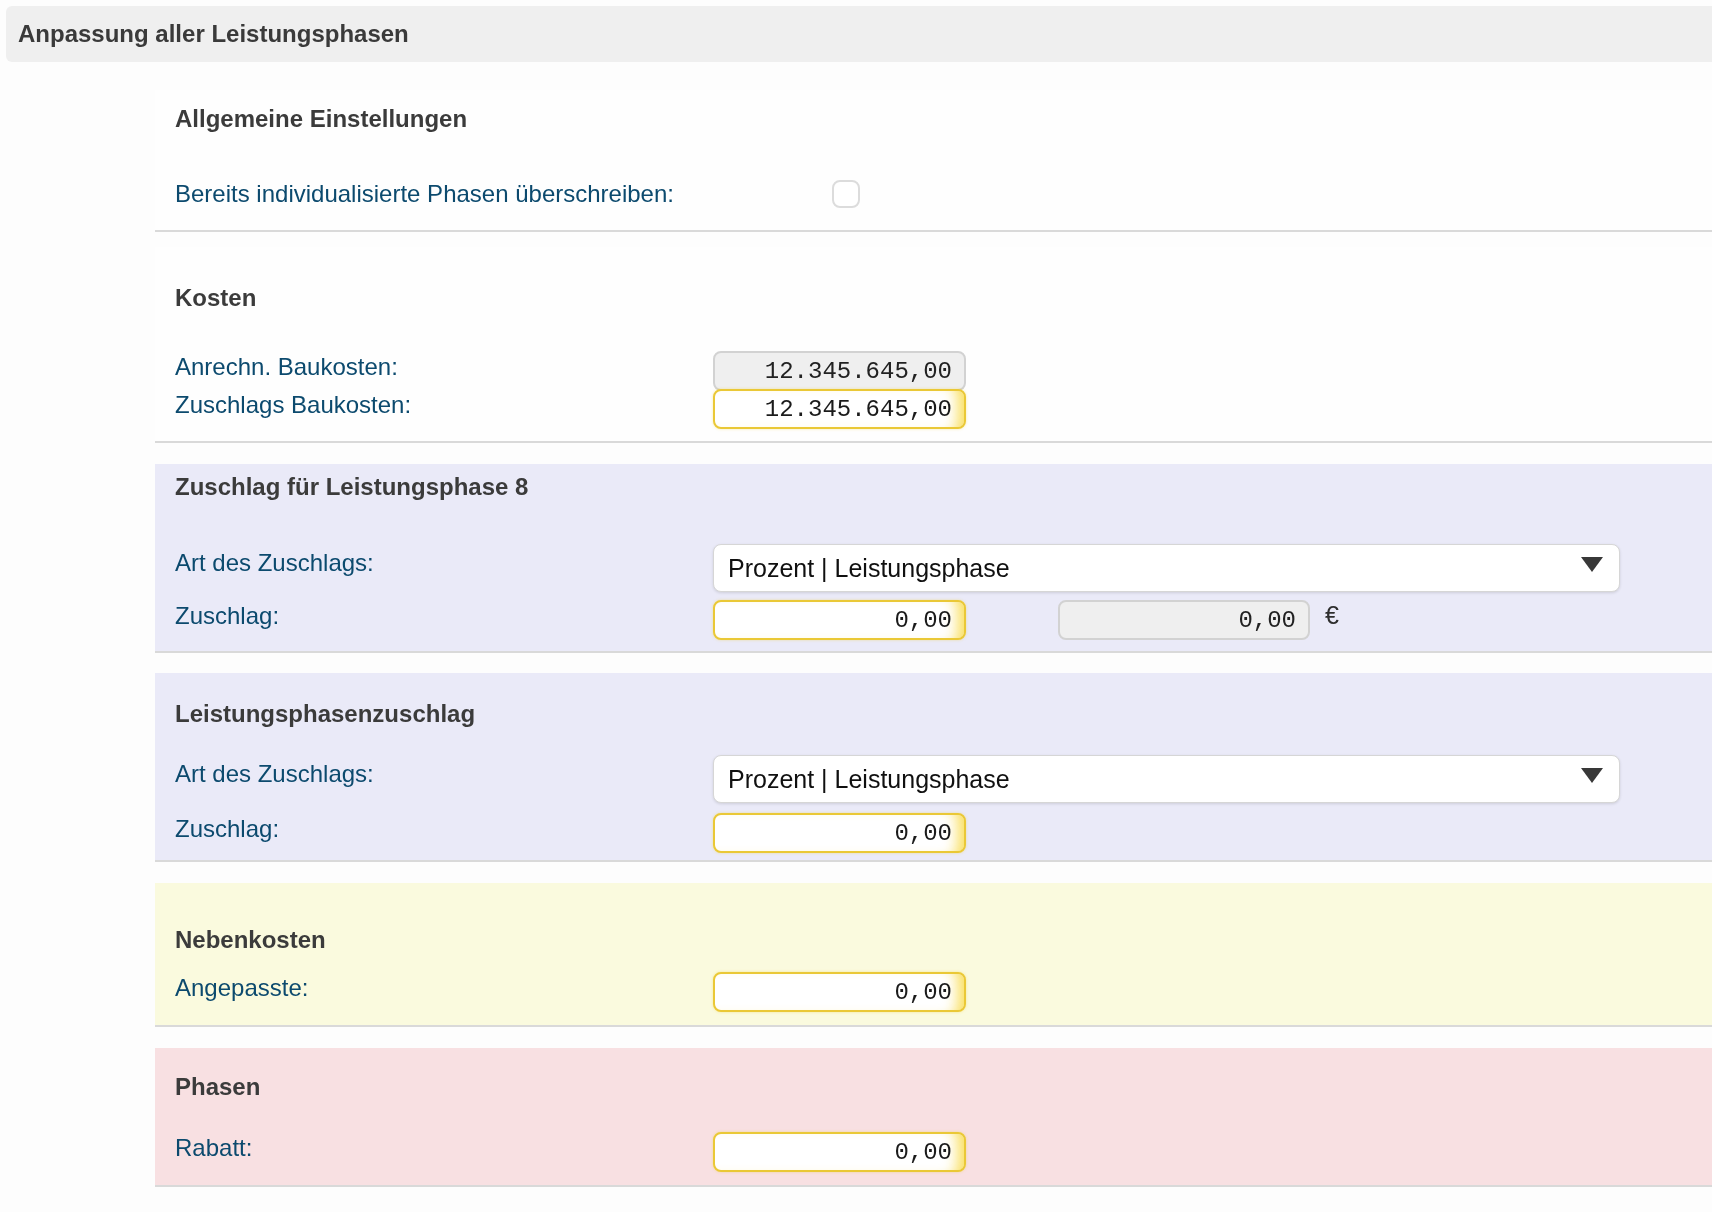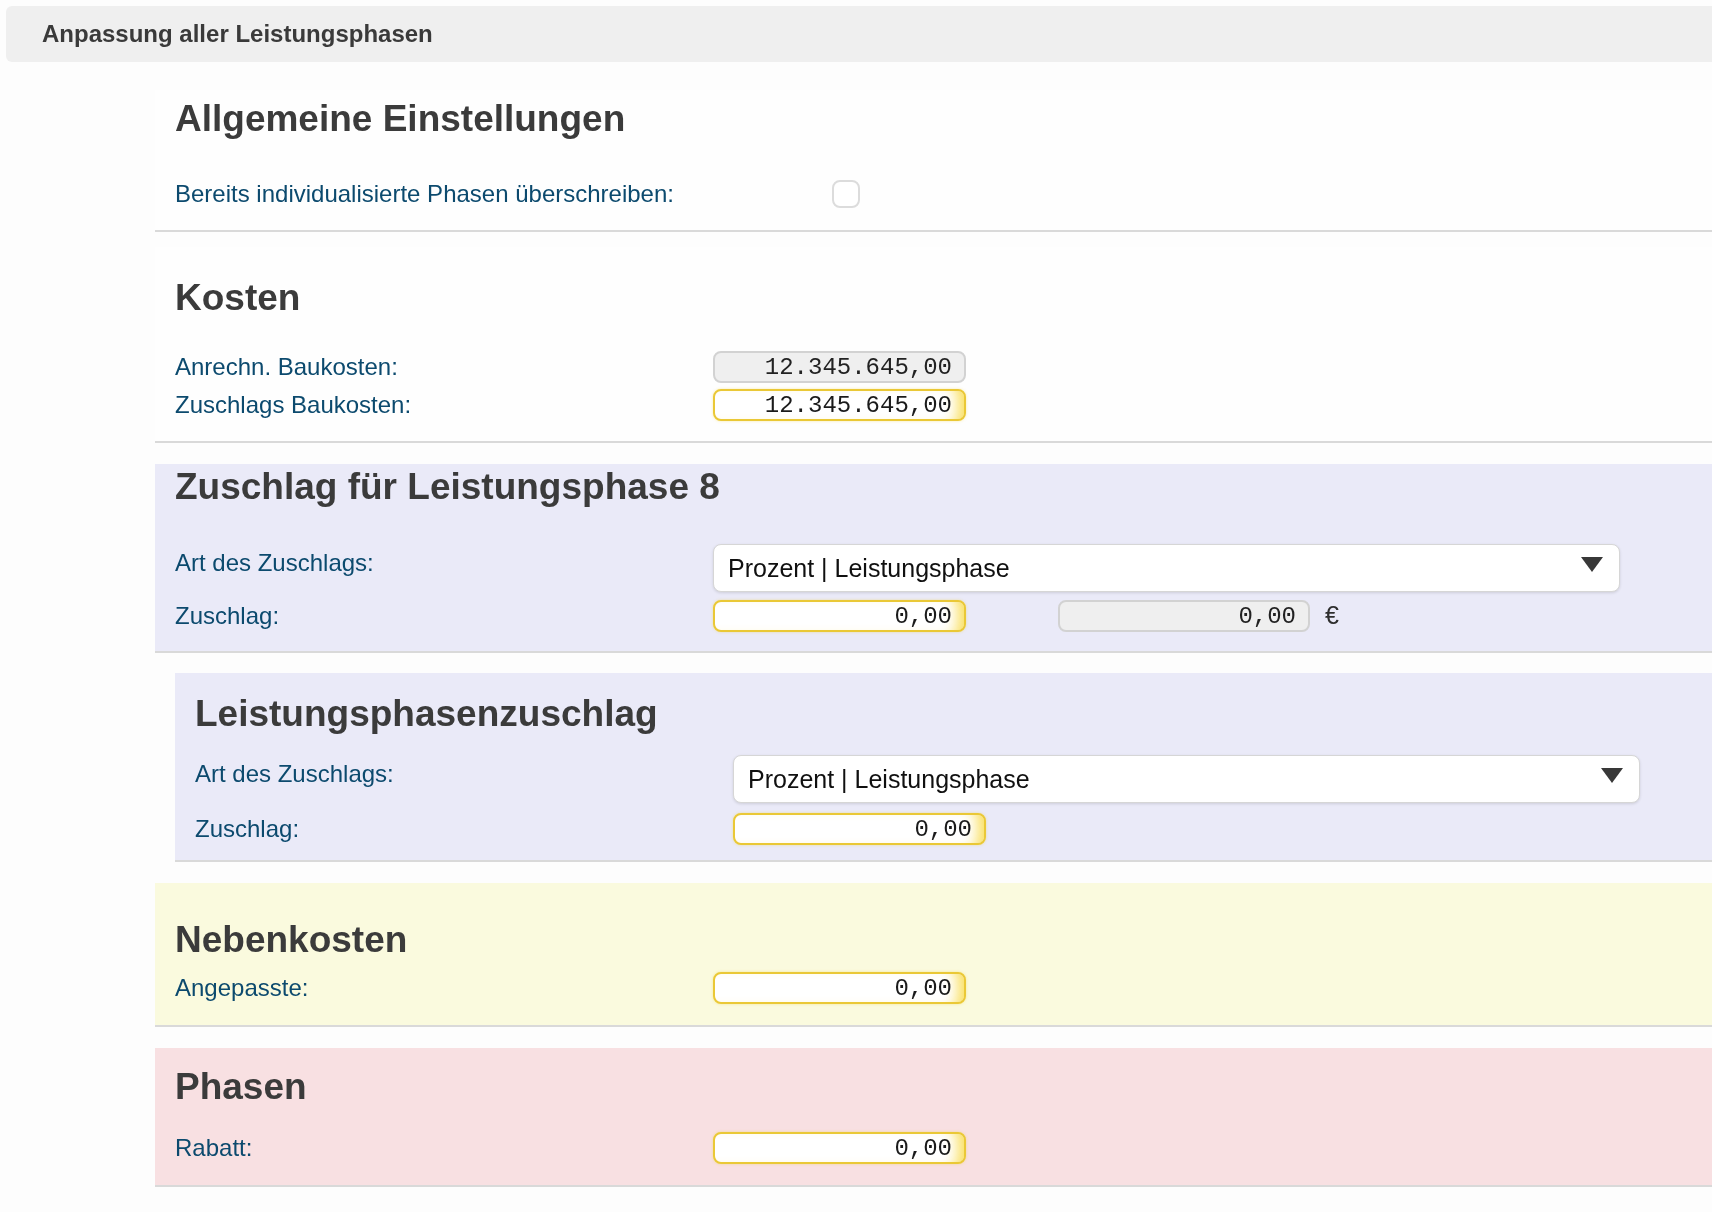--- a/index.html
+++ b/index.html
@@ -3,37 +3,37 @@
 <meta charset="utf-8">
 <style>
   * { margin:0; padding:0; box-sizing:border-box; }
   html,body { width:1712px; height:1212px; background:#ffffff;
               font-family:"Liberation Sans", sans-serif; }
   #canvas { position:relative; width:1712px; height:1212px; overflow:hidden; background:#fdfdfd; }
 
   
   .titlebar { position:absolute; left:6px; right:0; top:6px; height:56px;
               background:#efefef; border-radius:6px 0 0 6px;
-              display:flex; align-items:center; padding-left:36px; }
+              display:flex; align-items:center; padding-left:12px; }
   .titlebar span { font-size:24px; font-weight:700; color:#3a3a3a; }
 
   
   .section { position:absolute; left:155px; right:0; border-bottom:2px solid #d9d9d9; }
   .sec-white  { background:#fefefe; }
   .sec-purple { background:#eaeaf8; }
   .sec-yellow { background:#fafade; }
   .sec-pink   { background:#f8e0e2; }
 
-  .heading { position:absolute; left:20px; font-size:37px; font-weight:700;
+  .heading { position:absolute; left:20px; font-size:24px; font-weight:700;
              color:#3b3b3b; line-height:34px; white-space:nowrap; }
   .lbl { position:absolute; left:20px; font-size:24px; color:#0c4a6e;
          line-height:28px; white-space:nowrap; }
 
   
-  .num-input { position:absolute; height:32px; font-family:"Liberation Mono", monospace;
+  .num-input { position:absolute; height:40px; font-family:"Liberation Mono", monospace;
                font-size:24px; color:#1b1b1b; text-align:right; padding:0 12px;
                border-radius:8px; outline:none; }
   .editable { background:#ffffff; border:2px solid #eac836;
               box-shadow: inset -16px 0 14px -10px rgba(247,208,20,0.70),
                           0 0 3px rgba(240,200,0,0.35); }
   .readonly { background:#efefef; border:2px solid #d2d2d2; color:#222; }
 
   .selectbox { position:absolute; height:48px; background:#ffffff;
                border:1px solid #d6d6d6; border-radius:8px;
                box-shadow:0 1px 3px rgba(0,0,0,0.12);
@@ -82,21 +82,21 @@
       <span>Prozent | Leistungsphase</span>
       <span class="arrow"></span>
     </div>
 
     <div class="lbl" style="top:138px">Zuschlag:</div>
     <input class="num-input editable" style="left: 558px; top: 136px; width: 253px;" value="0,00">
     <input class="num-input readonly" style="left: 903px; top: 136px; width: 252px;" readonly="" value="0,00">
     <div class="euro" style="left:1170px; top:133px;">€</div>
   </div>
 
-  <div class="section sec-purple" style="top:673px; height:189px;margin-left:20px;">
+  <div class="section sec-purple" style="top:673px; height:189px;">
     <div class="heading" style="top:24px">Leistungsphasenzuschlag</div>
 
     <div class="lbl" style="top:87px">Art des Zuschlags:</div>
     <div class="selectbox" style="left:558px; top:82px; width:907px;">
       <span>Prozent | Leistungsphase</span>
       <span class="arrow"></span>
     </div>
 
     <div class="lbl" style="top:142px">Zuschlag:</div>
     <input class="num-input editable" style="left: 558px; top: 140px; width: 253px;" value="0,00">

